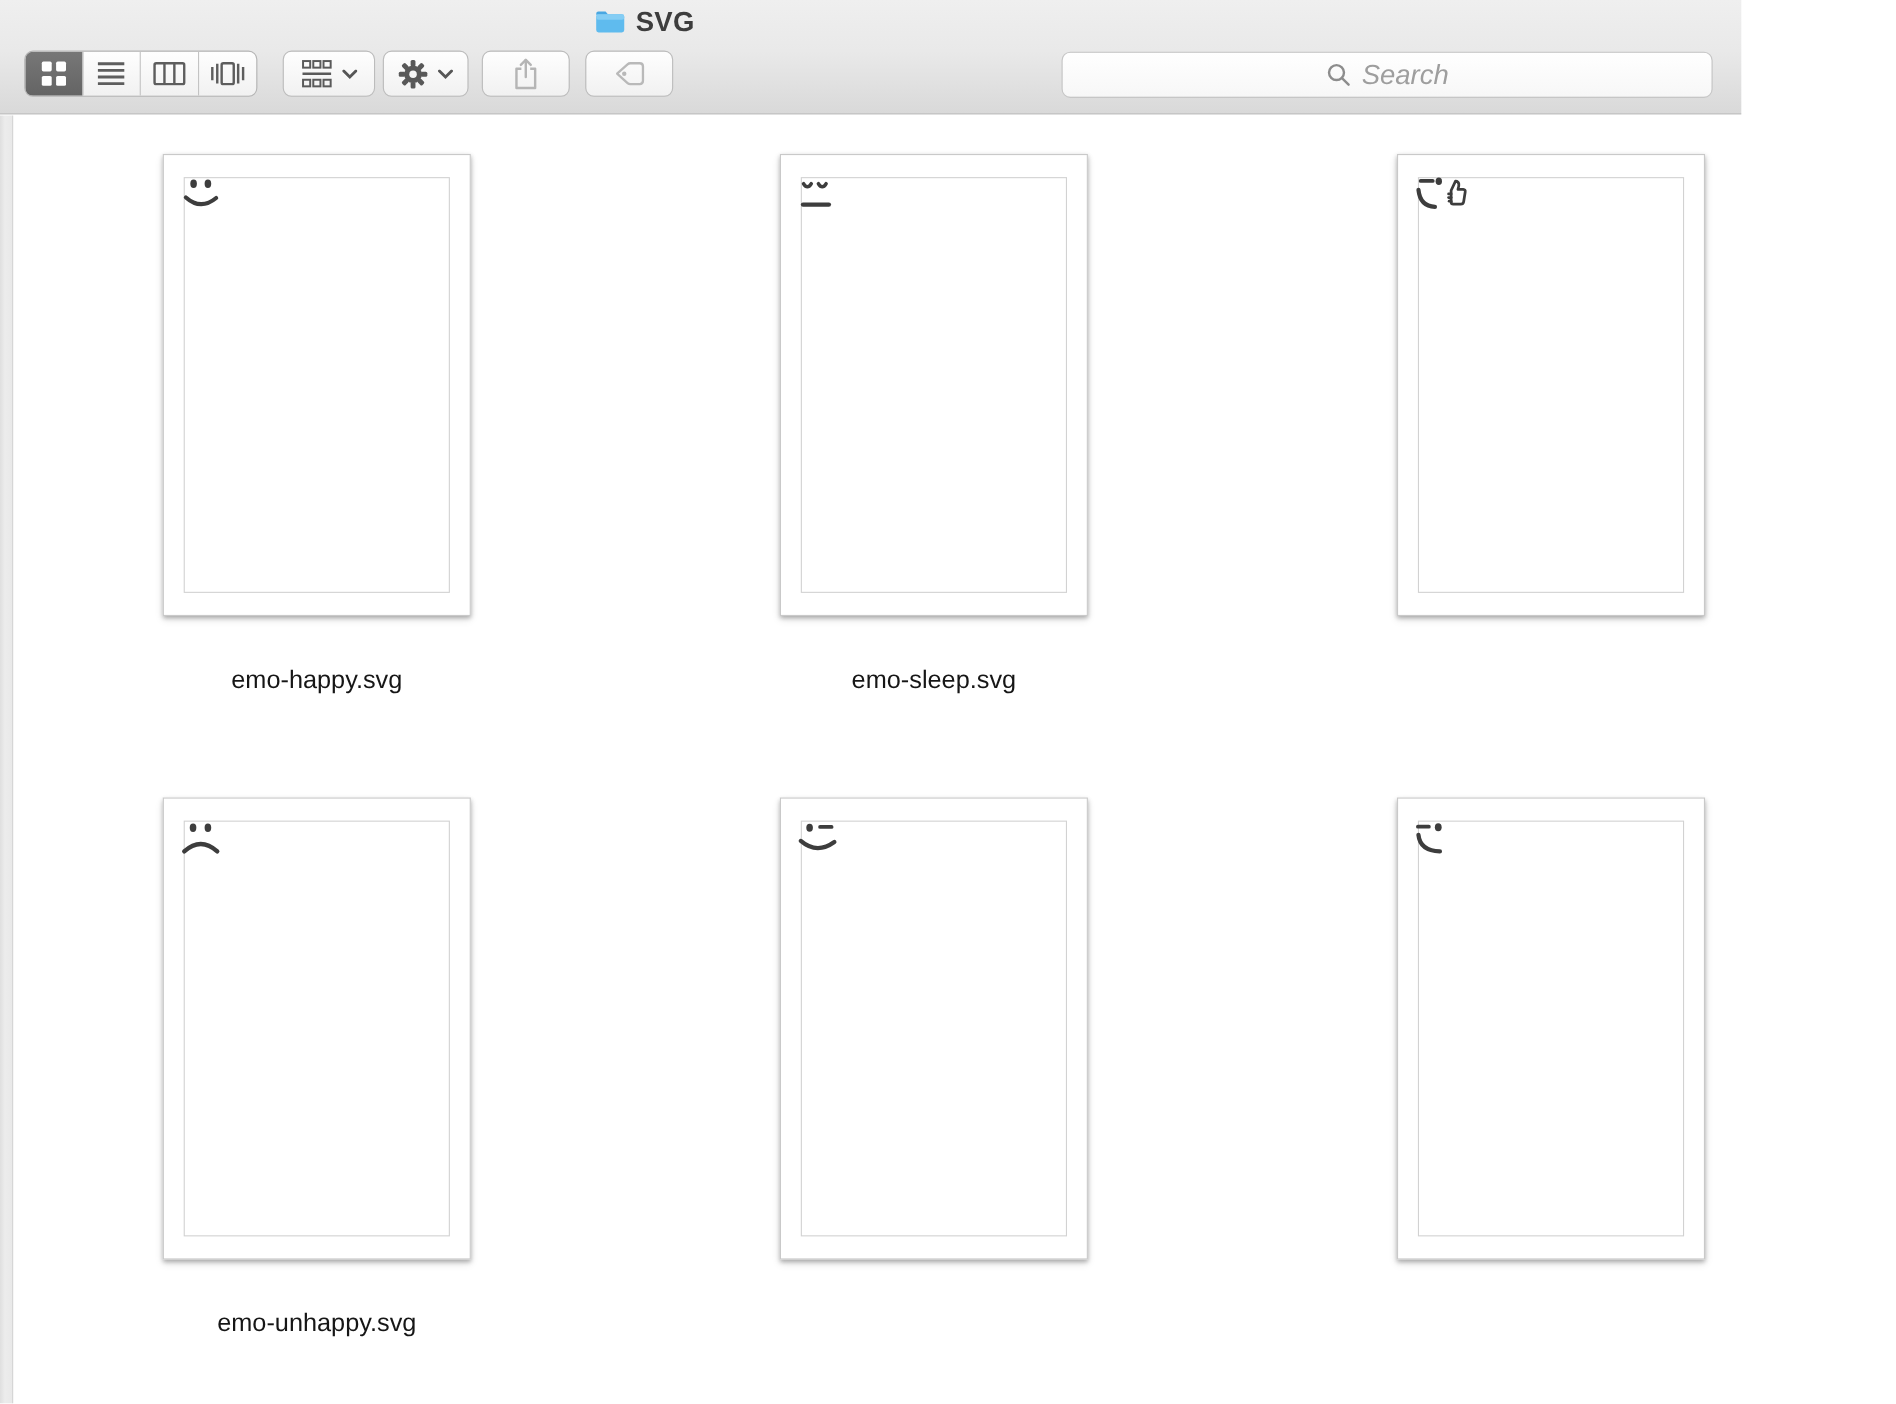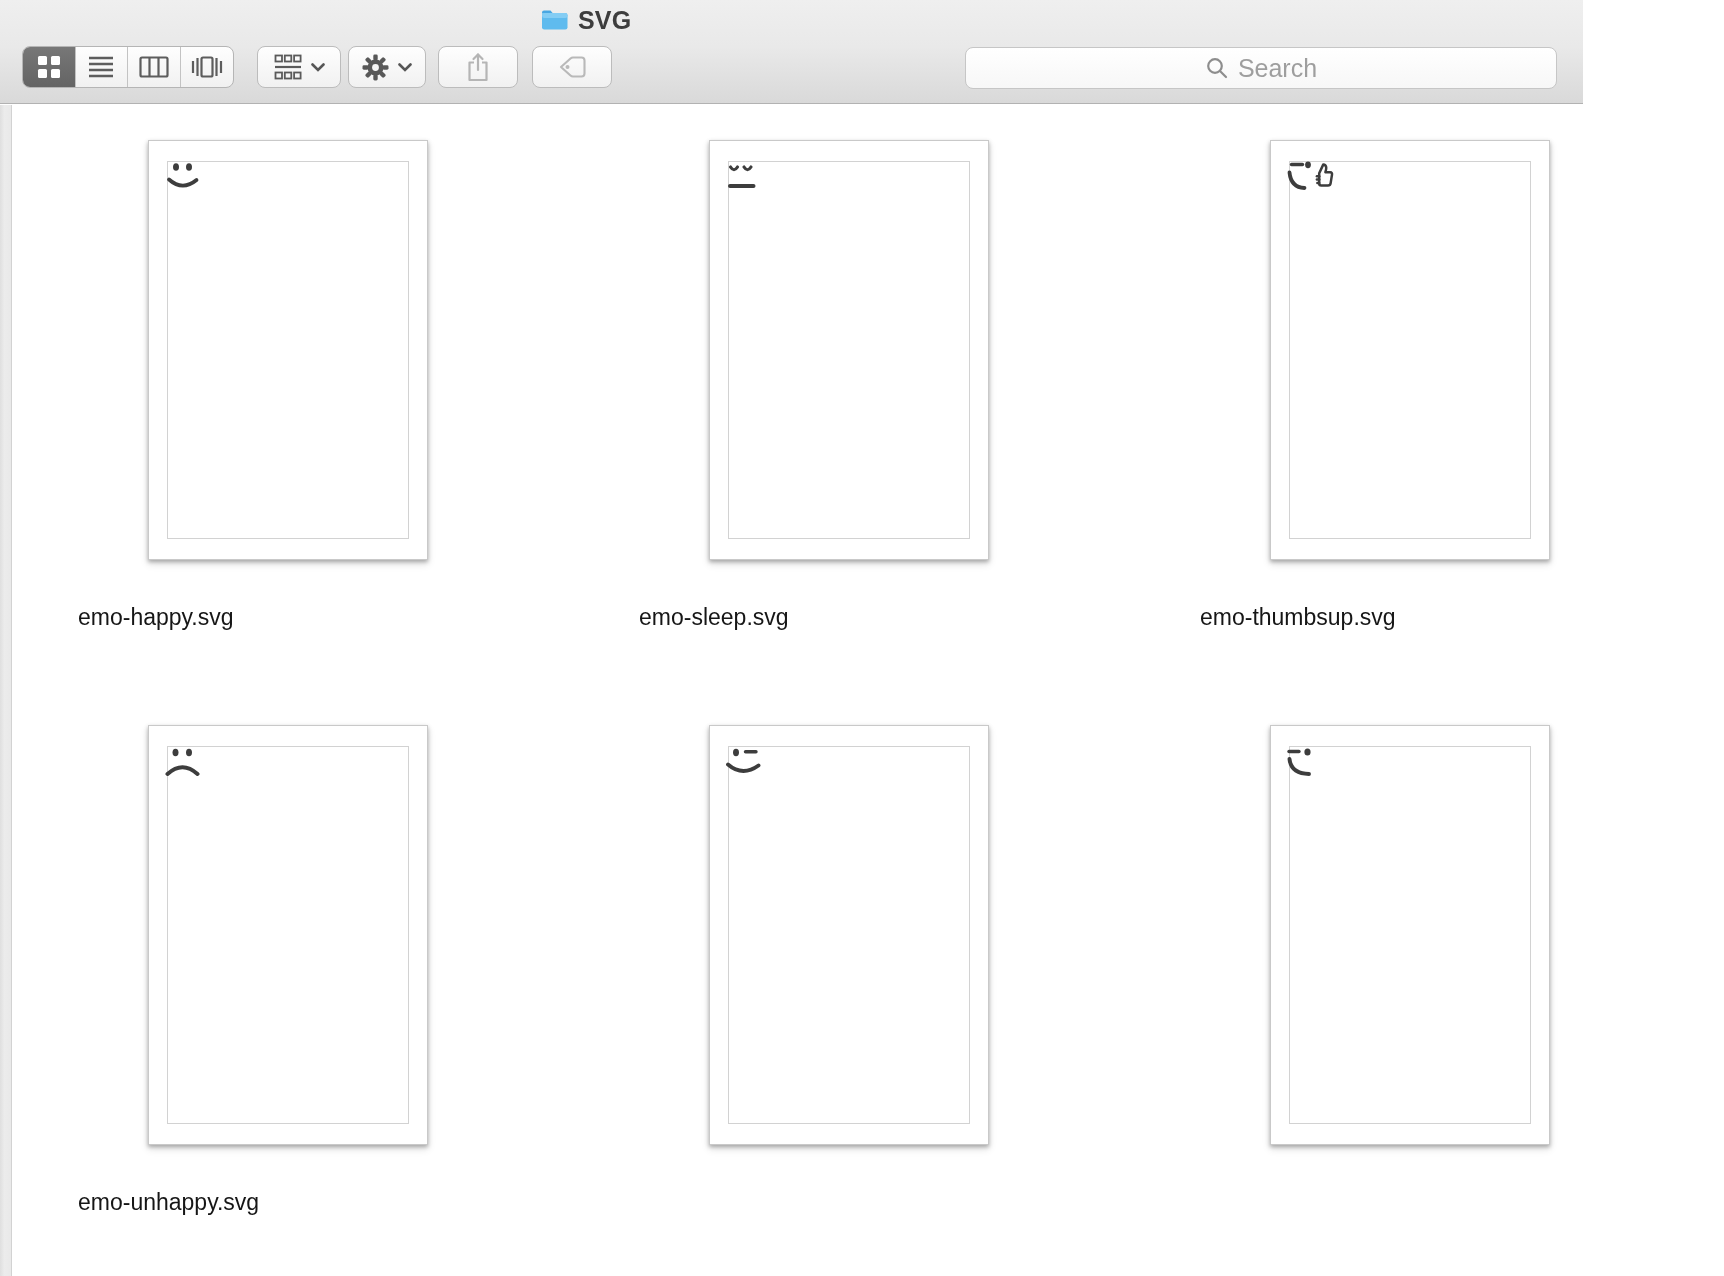--- a/index.html
+++ b/index.html
@@ -40,21 +40,21 @@
     border-right:1px solid #c3c3c3;
   }
   .segment:last-child { border-right:none; }
   .segment.selected { background:linear-gradient(180deg,#777777,#646464); }
   .searchfield {
     position:absolute; left:965px; top:47px; width:592px; height:42px;
     background:linear-gradient(180deg,#ffffff,#f7f7f7);
     border:1px solid #c6c6c6; border-radius:8px;
     display:flex; align-items:center; justify-content:center; gap:9px;
   }
-  .search-placeholder { font-size:25px; color:#9e9e9e; }
+  .search-placeholder { font-size:25px; color:#9e9e9e;font-style:italic; }
   
   .content { position:absolute; left:0; top:105px; right:0; bottom:0; background:#ffffff; }
   .sidebar-sliver {
     position:absolute; left:0; top:105px; bottom:0; width:12px;
     background:linear-gradient(90deg,#dfdfdf 0%,#ececec 40%,#e9e9e9 100%);
     border-right:1px solid #d2d2d2;
   }
   .file-item { position:absolute; width:420px; }
   .file-item.r1 { top:140px; }
   .file-item.r2 { top:725px; }
@@ -65,21 +65,21 @@
     position:relative; width:280px; height:420px; margin:0 auto;
     background:#ffffff; border:1px solid #c9c9c9;
     box-shadow:0 2px 4px rgba(0,0,0,0.28), 0 4px 8px rgba(0,0,0,0.12);
   }
   .inner-rect {
     position:absolute; left:18px; top:20px; right:18px; bottom:20px;
     border:1px solid #d2d2d2;
   }
   .face-svg { position:absolute; left:18px; top:20px; overflow:visible; }
   .file-label {
-    margin-top:44px; text-align:left;
+    margin-top:44px; text-align:center;
     font-size:23px; color:#161616;
   }
   .glyph { display:block; }
 </style>
 </head>
 <body>
 
 <div class="header">
 
   <div class="titlebar-group">
@@ -246,21 +246,20 @@
       <ellipse cx="19" cy="3.8" rx="2.9" ry="3.4" fill="#3d3d3d" stroke="none"></ellipse>
       <path d="M0.5,11.5 Q2,26.5 15.5,27" stroke-width="3.8" stroke-linecap="round"></path>
       <g stroke-width="2.5" stroke-linejoin="round" stroke-linecap="round" transform="translate(23,2)">
         <path d="M7.2,10.2 L11.2,1.6 Q13.8,1.8 14.2,4.2 Q14.5,5.9 13.4,9.2 L18.2,9.2 Q20.4,9.4 20,11.6 L18.6,20.4 Q18.2,22.6 16,22.6 L9.2,22.6 Q7.2,22.6 7.2,20.6 Z"></path>
         <path d="M7.2,13.3 L4.9,13.3"></path>
         <path d="M7.2,16.6 L4.9,16.6"></path>
         <path d="M7.2,19.9 L5.4,19.9"></path>
       </g>
     </svg>
   </div>
-  <div class="file-label">emo-thumbsup.svg</div>
 </div>
 
 <div class="file-item r2 c1">
   <div class="page">
     <div class="inner-rect"></div>
     <svg class="face-svg" width="46" height="38" viewBox="0 0 46 38" fill="none" stroke="#3d3d3d">
       <ellipse cx="8.5" cy="6.5" rx="3" ry="3.8" fill="#3d3d3d" stroke="none"></ellipse>
       <ellipse cx="22" cy="6.5" rx="3" ry="3.8" fill="#3d3d3d" stroke="none"></ellipse>
       <path d="M0.5,28 Q15.5,14.5 30.5,28" stroke-width="4" stroke-linecap="round"></path>
     </svg>

